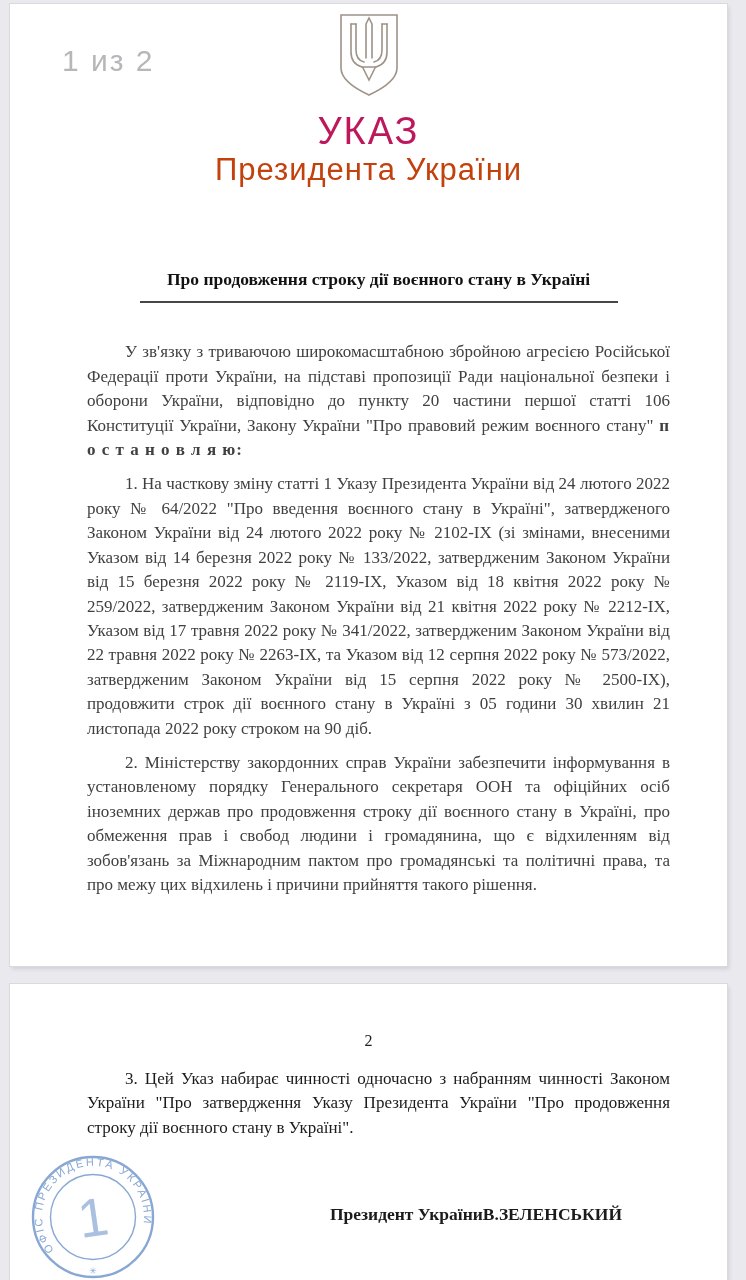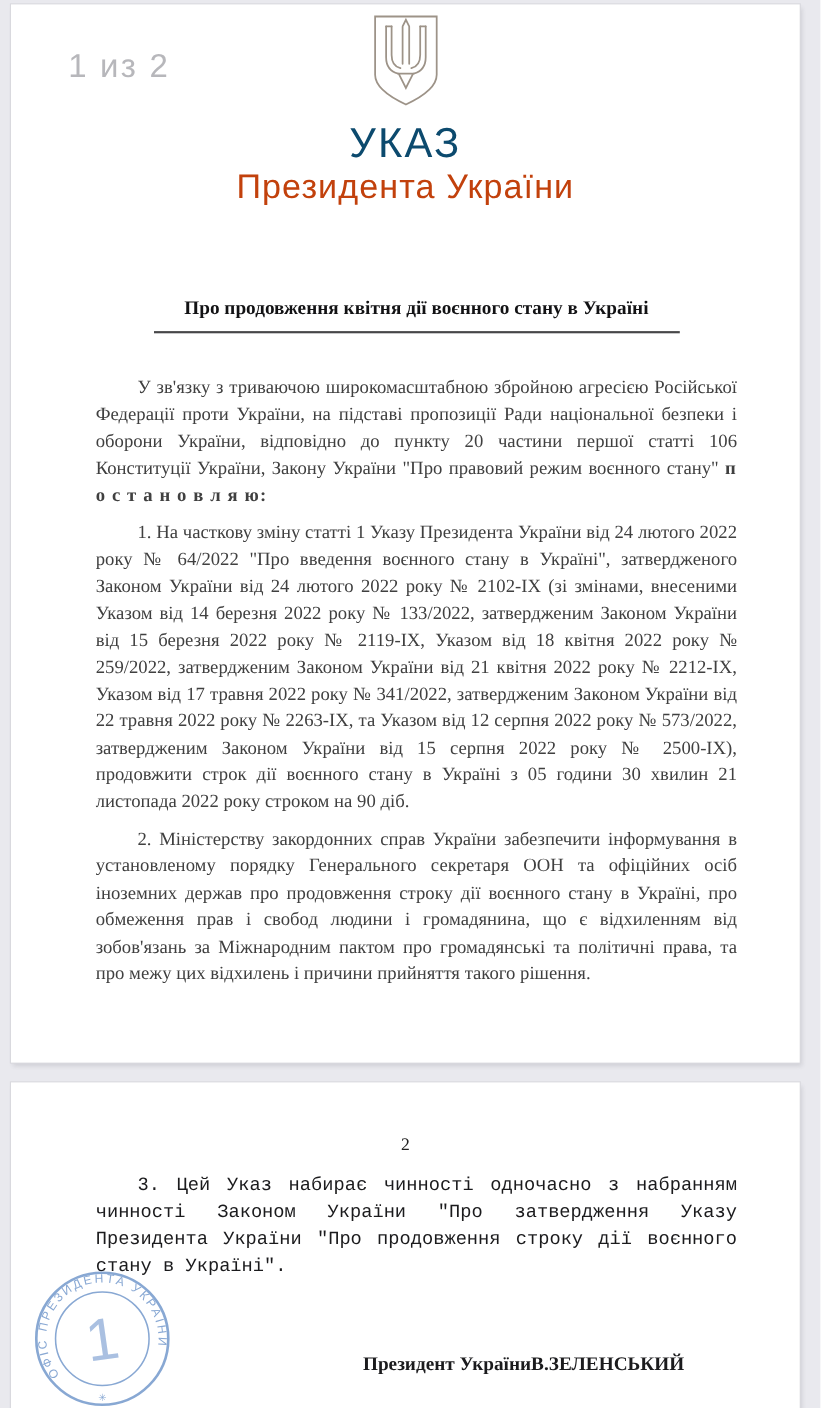--- a/index.html
+++ b/index.html
@@ -19,21 +19,21 @@
     position:absolute; left:62px; top:44px; z-index:5;
     font-family:"Liberation Sans", sans-serif;
     font-size:30px; letter-spacing:2px; color:#b7b7bb;
   }
 
   .emblem { display:block; margin:8px auto 0; }
 
   .decree-heading {
     margin:14px 0 0; text-align:center;
     font-family:"Liberation Sans", sans-serif; font-weight:400;
-    font-size:38px; line-height:1.05; letter-spacing:2px; color:#0c4a6e;
+    font-size:38px; line-height:1.05; letter-spacing:2px; color:#be185d;
   }
   .decree-subheading {
     margin:2px 0 0; text-align:center;
     font-family:"Liberation Sans", sans-serif; font-weight:400;
     font-size:31px; line-height:1.05; letter-spacing:1px; color:#c2410c;
   }
 
   .content { padding:0 57px 0 77px; }
 
   .doc-title {
@@ -46,21 +46,21 @@
 
   .body-text p {
     margin:10px 0 9px; font-size:17px; line-height:24.4px;
     text-align:justify; text-indent:38px; color:#404040;
   }
   .body-text p.first { margin-top:37px; }
   .decree-word { font-weight:bold; letter-spacing:1px; }
 
   .page-number { margin:48px 0 0; text-align:center; font-size:16px; color:#222; }
   .p2-body p { margin:17px 0 12px; font-size:17px; line-height:24.4px;
-    text-align:justify; text-indent:38px; color:#1b1b1d; padding:0 57px 0 77px;font-family:Liberation Mono, monospace; }
+    text-align:justify; text-indent:38px; color:#1b1b1d; padding:0 57px 0 77px; }
 
   .signature-row {
     display:flex; justify-content:flex-end; align-items:baseline;
     margin-top:64px; padding:0 105px 0 47px;
     font-size:17.5px; font-weight:bold; color:#1b1b1d;
     position:relative; z-index:2;
   }
 
   .stamp { position:absolute; left:16px; top:166px; opacity:.85; z-index:1; }
   .stamp text { font-family:"Liberation Sans", sans-serif; }
@@ -82,21 +82,21 @@
       <path d="M58 12 V40 Q58 52 47 55"></path>
       <path d="M53 12 V38 Q53 48 45 50"></path>
       <path d="M33 55 H47 M34 56 L40 68 L46 56"></path>
       <path d="M22 12 H27 M53 12 H58"></path>
     </svg>
 
     <h1 class="decree-heading">УКАЗ</h1>
     <h2 class="decree-subheading">Президента України</h2>
 
     <div class="content">
-      <div class="doc-title">Про продовження квітня дії воєнного стану в Україні</div>
+      <div class="doc-title">Про продовження строку дії воєнного стану в Україні</div>
       <div class="title-rule"></div>
 
       <div class="body-text">
         <p class="first"><span>У зв'язку з триваючою широкомасштабною збройною агресією Російської Федерації проти України, на підставі пропозиції Ради національної безпеки і оборони України, відповідно до пункту 20 частини першої статті 106 Конституції України, Закону України "Про правовий режим воєнного стану" </span><b class="decree-word">п о с т а н о в л я ю:</b></p>
         <p>1. На часткову зміну статті 1 Указу Президента України від 24 лютого 2022 року № 64/2022 "Про введення воєнного стану в Україні", затвердженого Законом України від 24 лютого 2022 року № 2102-IX (зі змінами, внесеними Указом від 14 березня 2022 року № 133/2022, затвердженим Законом України від 15 березня 2022 року № 2119-IX, Указом від 18 квітня 2022 року № 259/2022, затвердженим Законом України від 21 квітня 2022 року № 2212-IX, Указом від 17 травня 2022 року № 341/2022, затвердженим Законом України від 22 травня 2022 року № 2263-IX, та Указом від 12 серпня 2022 року № 573/2022, затвердженим Законом України від 15 серпня 2022 року № 2500-IX), продовжити строк дії воєнного стану в Україні з 05 години 30 хвилин 21 листопада 2022 року строком на 90 діб.</p>
         <p>2. Міністерству закордонних справ України забезпечити інформування в установленому порядку Генерального секретаря ООН та офіційних осіб іноземних держав про продовження строку дії воєнного стану в Україні, про обмеження прав і свобод людини і громадянина, що є відхиленням від зобов'язань за Міжнародним пактом про громадянські та політичні права, та про межу цих відхилень і причини прийняття такого рішення.</p>
       </div>
     </div>
   </div>
 

